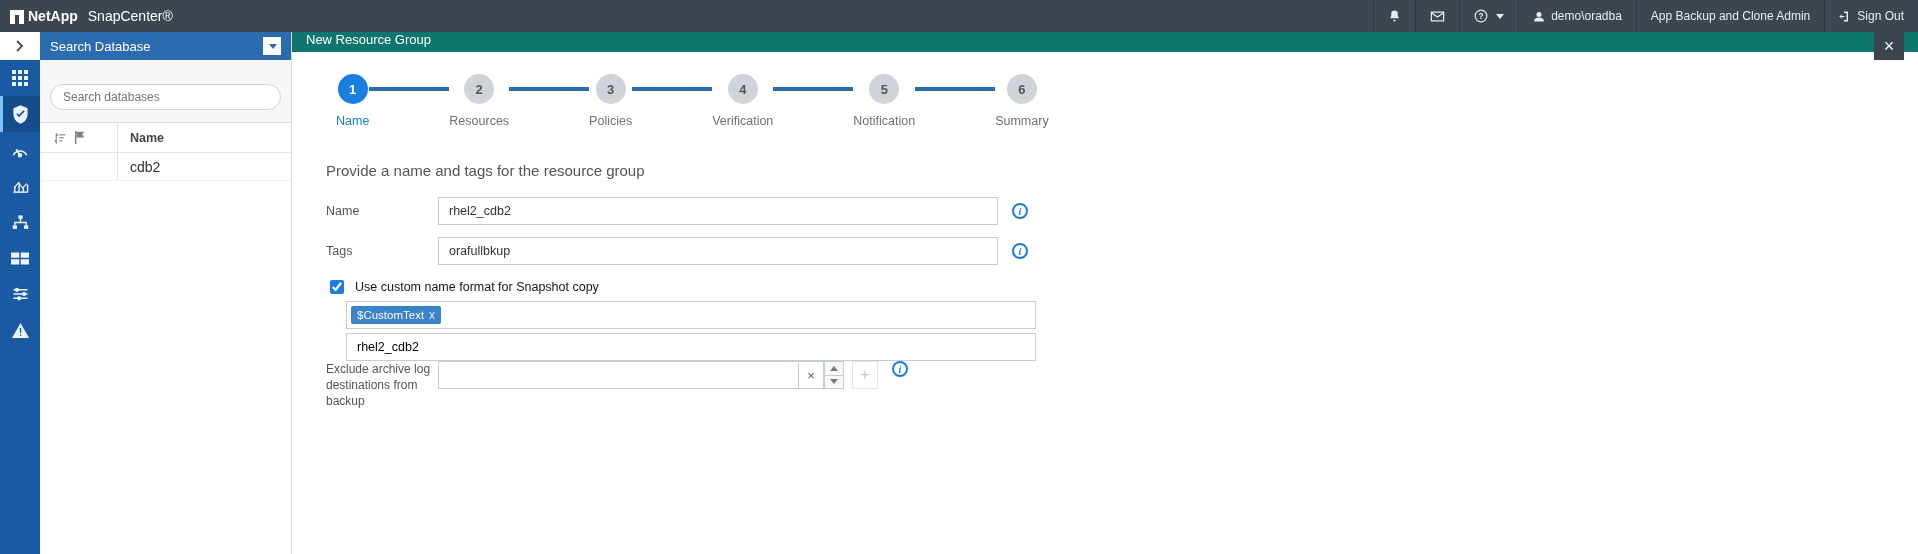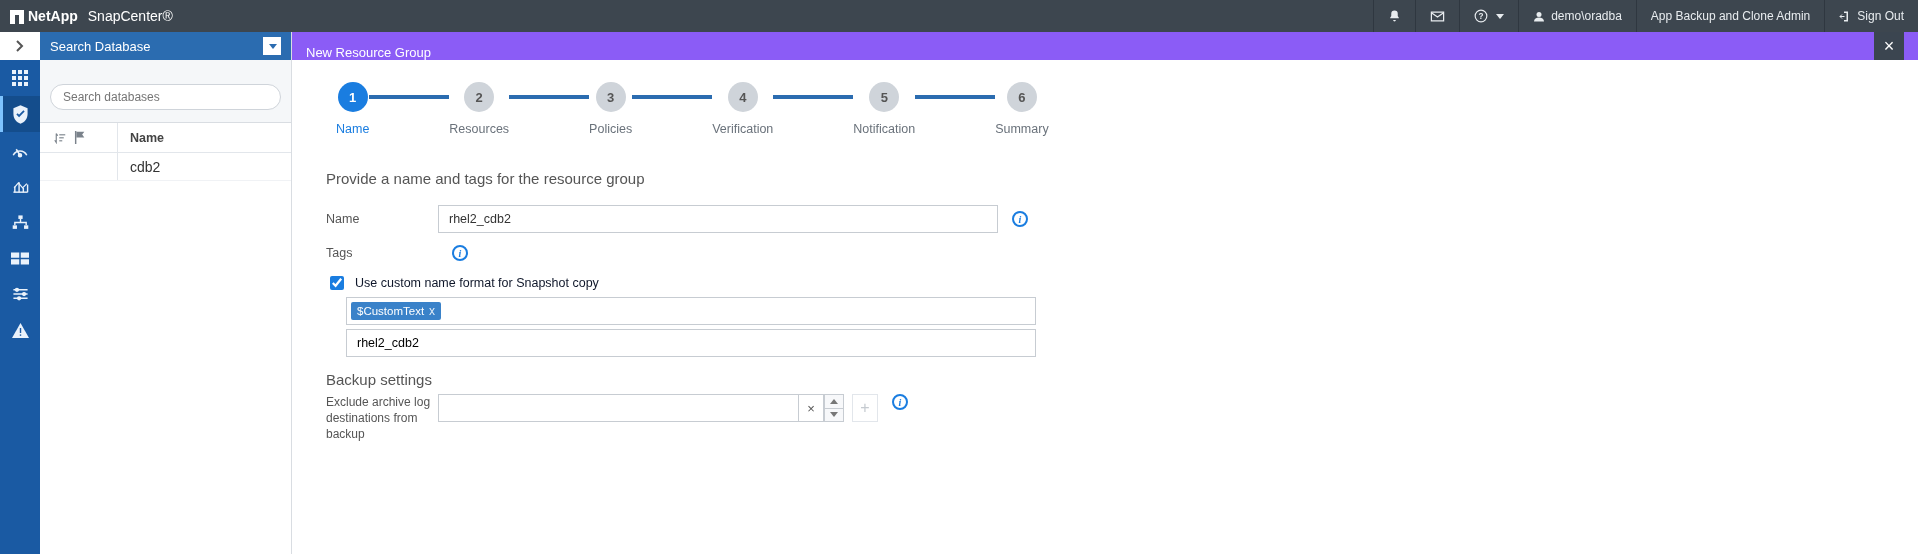--- a/index.html
+++ b/index.html
@@ -139,23 +139,23 @@
   }
   .side-row .side-col-icons{color:#b5bcc4;}
   .side-row .side-col-name{font-size:14px;}
 
   
   .main {
     flex:1; display:flex; flex-direction:column;
     position:relative;
   }
   .main-head{
-    height:28px;
-    background:#8b5cf6; color:#fff;
-    display:flex; align-items:flex-end;
+    height:20px;
+    background:#0f766e; color:#fff;
+    display:flex; align-items:flex-start;
     padding: 0 14px;
     font-size:13px;
   }
   .main-head-close{
     width:30px; height:28px;
     background:#3b4550;
     color:#fff;
     display:flex;align-items:center;justify-content:center;
     margin-left:auto; font-size:18px; cursor:pointer;
   }
@@ -485,39 +485,41 @@
         <div class="form-row">
           <div class="form-label">Name</div>
           <div class="form-field">
             <input type="text" value="rhel2_cdb2" style="">
           </div>
           <div class="info-dot">i</div>
         </div>
 
         <div class="form-row">
           <div class="form-label">Tags</div>
+          <div class="form-field">
+            <input type="text" value="orafullbkup" style="">
+          </div>
           <div class="info-dot">i</div>
         </div>
 
         <div class="checkbox-row">
           <input type="checkbox" checked="" style="">
           <label>Use custom name format for Snapshot copy</label>
         </div>
 
         <div class="token-box">
           <span class="token">
             <span>$CustomText</span>
             <span class="x">x</span>
           </span>
         </div>
         <div class="free-box">
           <input type="text" value="rhel2_cdb2" style="">
         </div>
 
-        <div class="section-heading">Backup settings</div>
 
         <div class="exclude-row">
           <div class="exclude-label">Exclude archive log destinations from backup</div>
           <div class="exclude-field">
             <div class="exclude-input"></div>
             <div class="exclude-clear">×</div>
             <div class="spinner">
               <button>
                   <span class="tri-up"></span>
                 </button>

